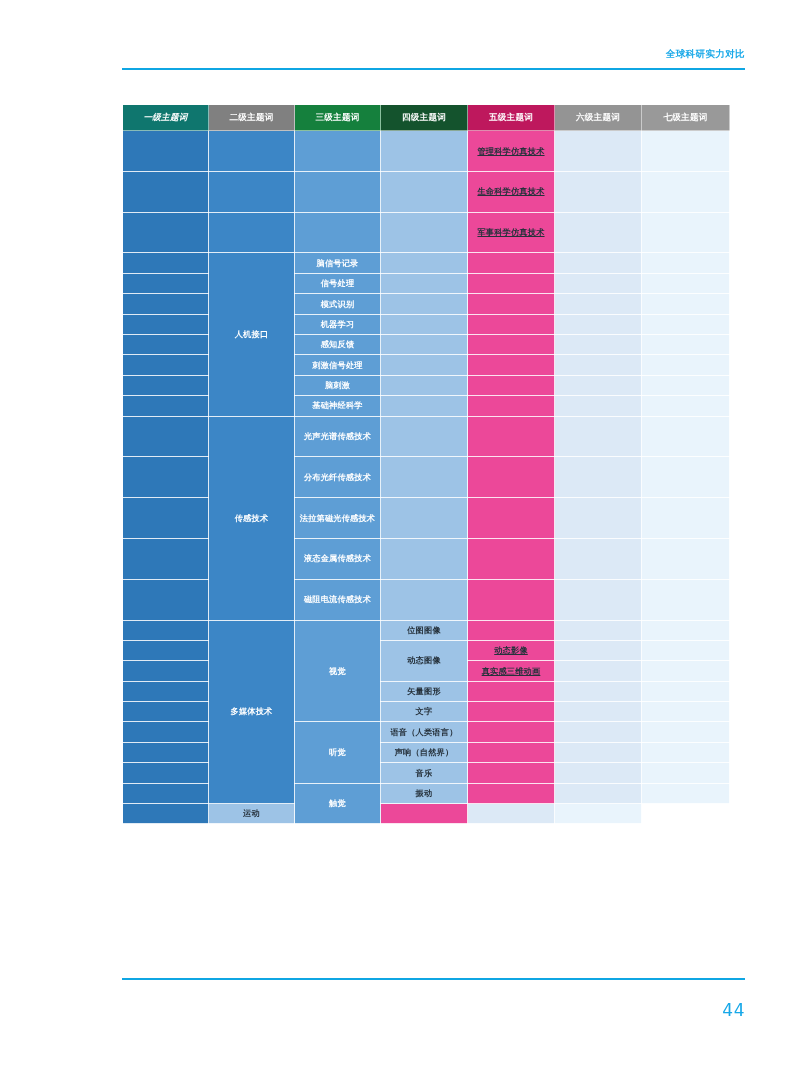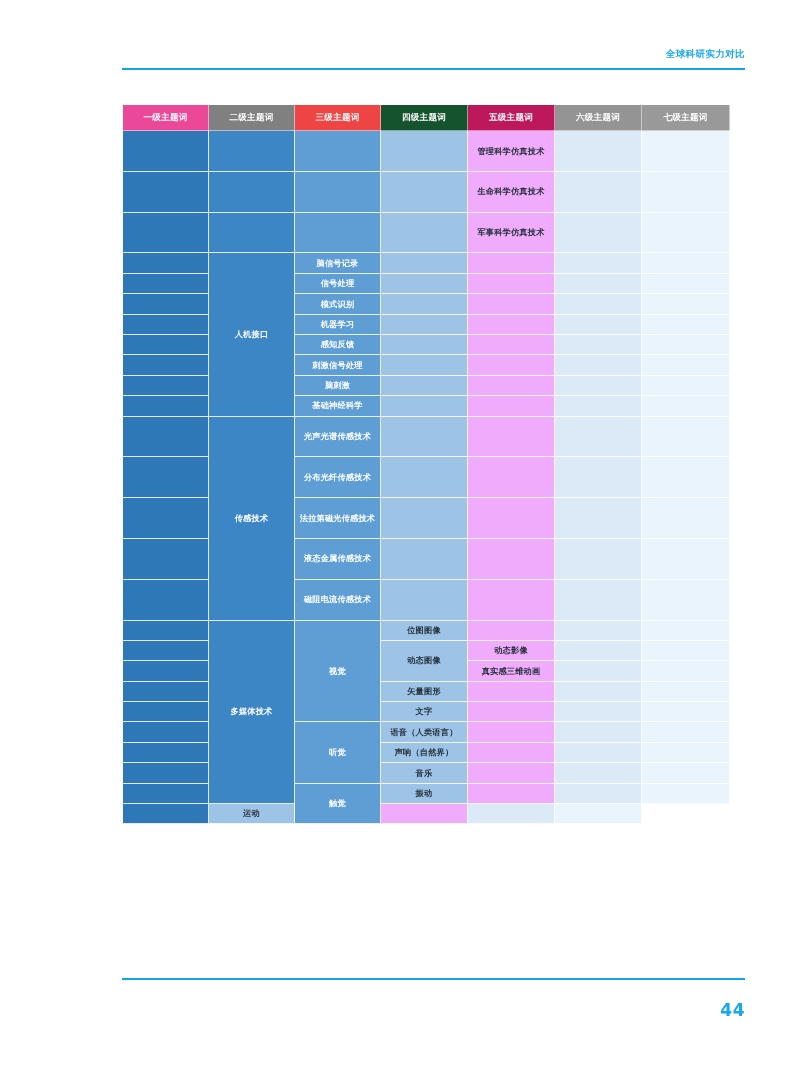--- a/index.html
+++ b/index.html
@@ -36,21 +36,21 @@
     background: #0FA6E3;
   }
   .rule-top    { top: 68px; }
   .rule-bottom { top: 978px; }
 
   .pagenum {
     position: absolute;
     top: 1000px;
     right: 48px;
     font-size: 17px;
-    font-weight: bold;
+    font-weight: normal;
     color: #17A8E8;
     letter-spacing: .5px;
   }
 
   
   .tbl-wrap {
     position: absolute;
     left: 122px;
     top: 104px;
     width: 607px;
@@ -71,34 +71,34 @@
     letter-spacing: .2px;
     word-break: break-all;
   }
   
   table.grid thead th {
     height: 26px;
     color: #ffffff;
     font-size: 8.6px;
     border: 1px solid rgba(255,255,255,.5);
   }
-  .h1 { background: #ec4899; }
+  .h1 { background: #0f766e; font-style: italic; }
   .h2 { background: #808080; }
-  .h3 { background: #ef4444; }
+  .h3 { background: #15803d; }
   .h4 { background: #14532d; }
   .h5 { background: #be185d; }
   .h6 { background: #949494; }
   .h7 { background: #999999; }
 
   
   .c1 { background: #2E78B8; color: #ffffff; }
   .c2 { background: #3C86C6; color: #ffffff; }
   .c3 { background: #5E9ED5; color: #ffffff; }
   .c4 { background: #9DC3E6; color: #26323C; }
-  .c5 { background: #f0abfc; color: #26323C; }
+  .c5 { background: #ec4899; color: #26323C; text-decoration: underline; }
   .c6 { background: #DCE9F6; color: #26323C; }
   .c7 { background: #E9F4FC; color: #26323C; }
 
   .cell-pad { padding: 2px 3px; display: block; }
   .row-std td { height: 20.4px; }
   .row-tall td { height: 40.8px; }
 </style>
 </head>
 <body>
 

